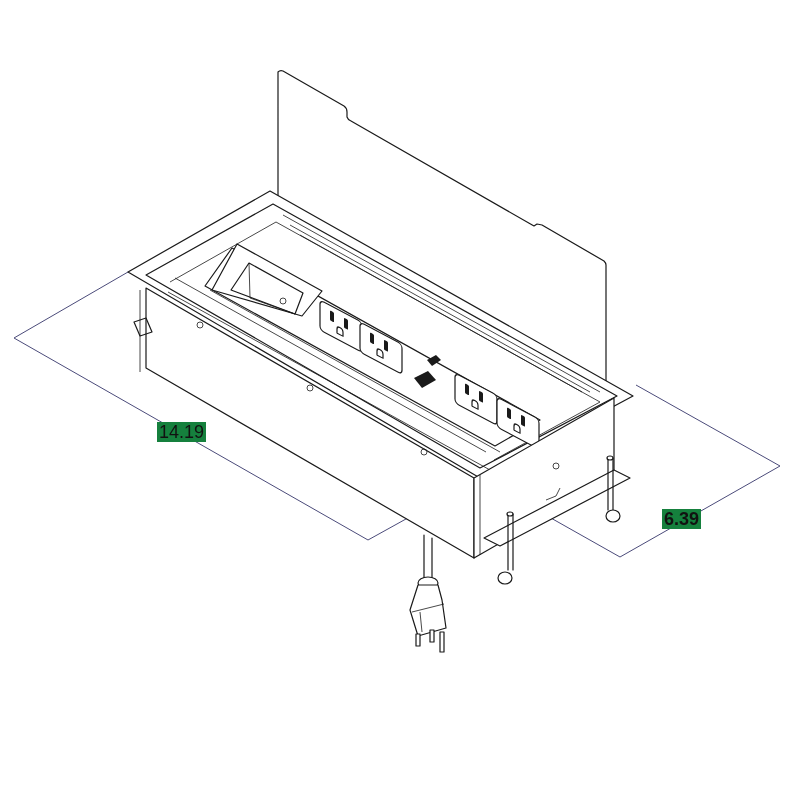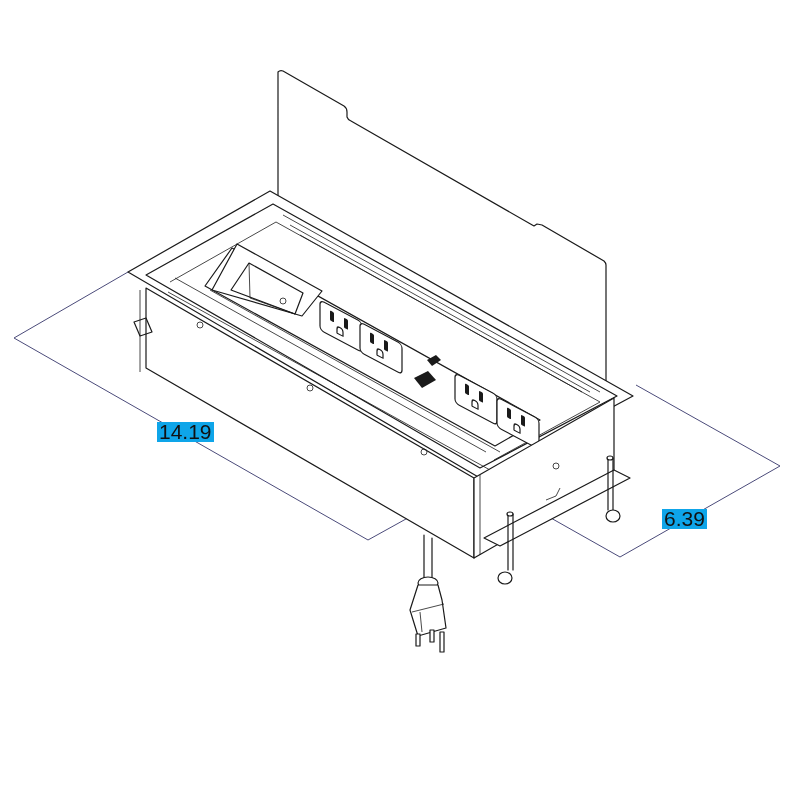--- a/index.html
+++ b/index.html
@@ -1,20 +1,20 @@
 <!DOCTYPE html>
 <html><head>
 <meta charset="utf-8">
 <style>
   html, body { margin: 0; padding: 0; background: #ffffff; }
   body { width: 800px; height: 800px; position: relative; overflow: hidden; font-family: "Liberation Sans", sans-serif; }
   #drawing { position: absolute; left: 0; top: 0; width: 800px; height: 800px; }
-  .dim-label { position: absolute; font-family: "Liberation Sans", sans-serif; font-size: 21px; color: #111111; background: #0ea5e9; padding: 0 2px; line-height: 20px; }
+  .dim-label { position: absolute; font-family: "Liberation Sans", sans-serif; font-size: 18px; color: #111111; background: #15803d; padding: 0 2px; line-height: 20px; }
   #dim-length { left: 157px; top: 422px; }
-  #dim-width { left: 662px; top: 509px; }
+  #dim-width { left: 662px; top: 509px; font-weight: bold; }
   .ln { fill: none; stroke: #1a1a1a; stroke-width: 1.2; stroke-linejoin: round; stroke-linecap: round; }
   .lnt { fill: none; stroke: #1a1a1a; stroke-width: 0.8; }
   .dim { fill: none; stroke: #4b4b7a; stroke-width: 1; }
   .face { fill: #ffffff; stroke: #1a1a1a; stroke-width: 1.2; stroke-linejoin: round; }
   .blk { fill: #1a1a1a; }
 </style>
 </head>
 <body>
 
 <svg id="drawing" viewBox="0 0 800 800" xmlns="http://www.w3.org/2000/svg">

